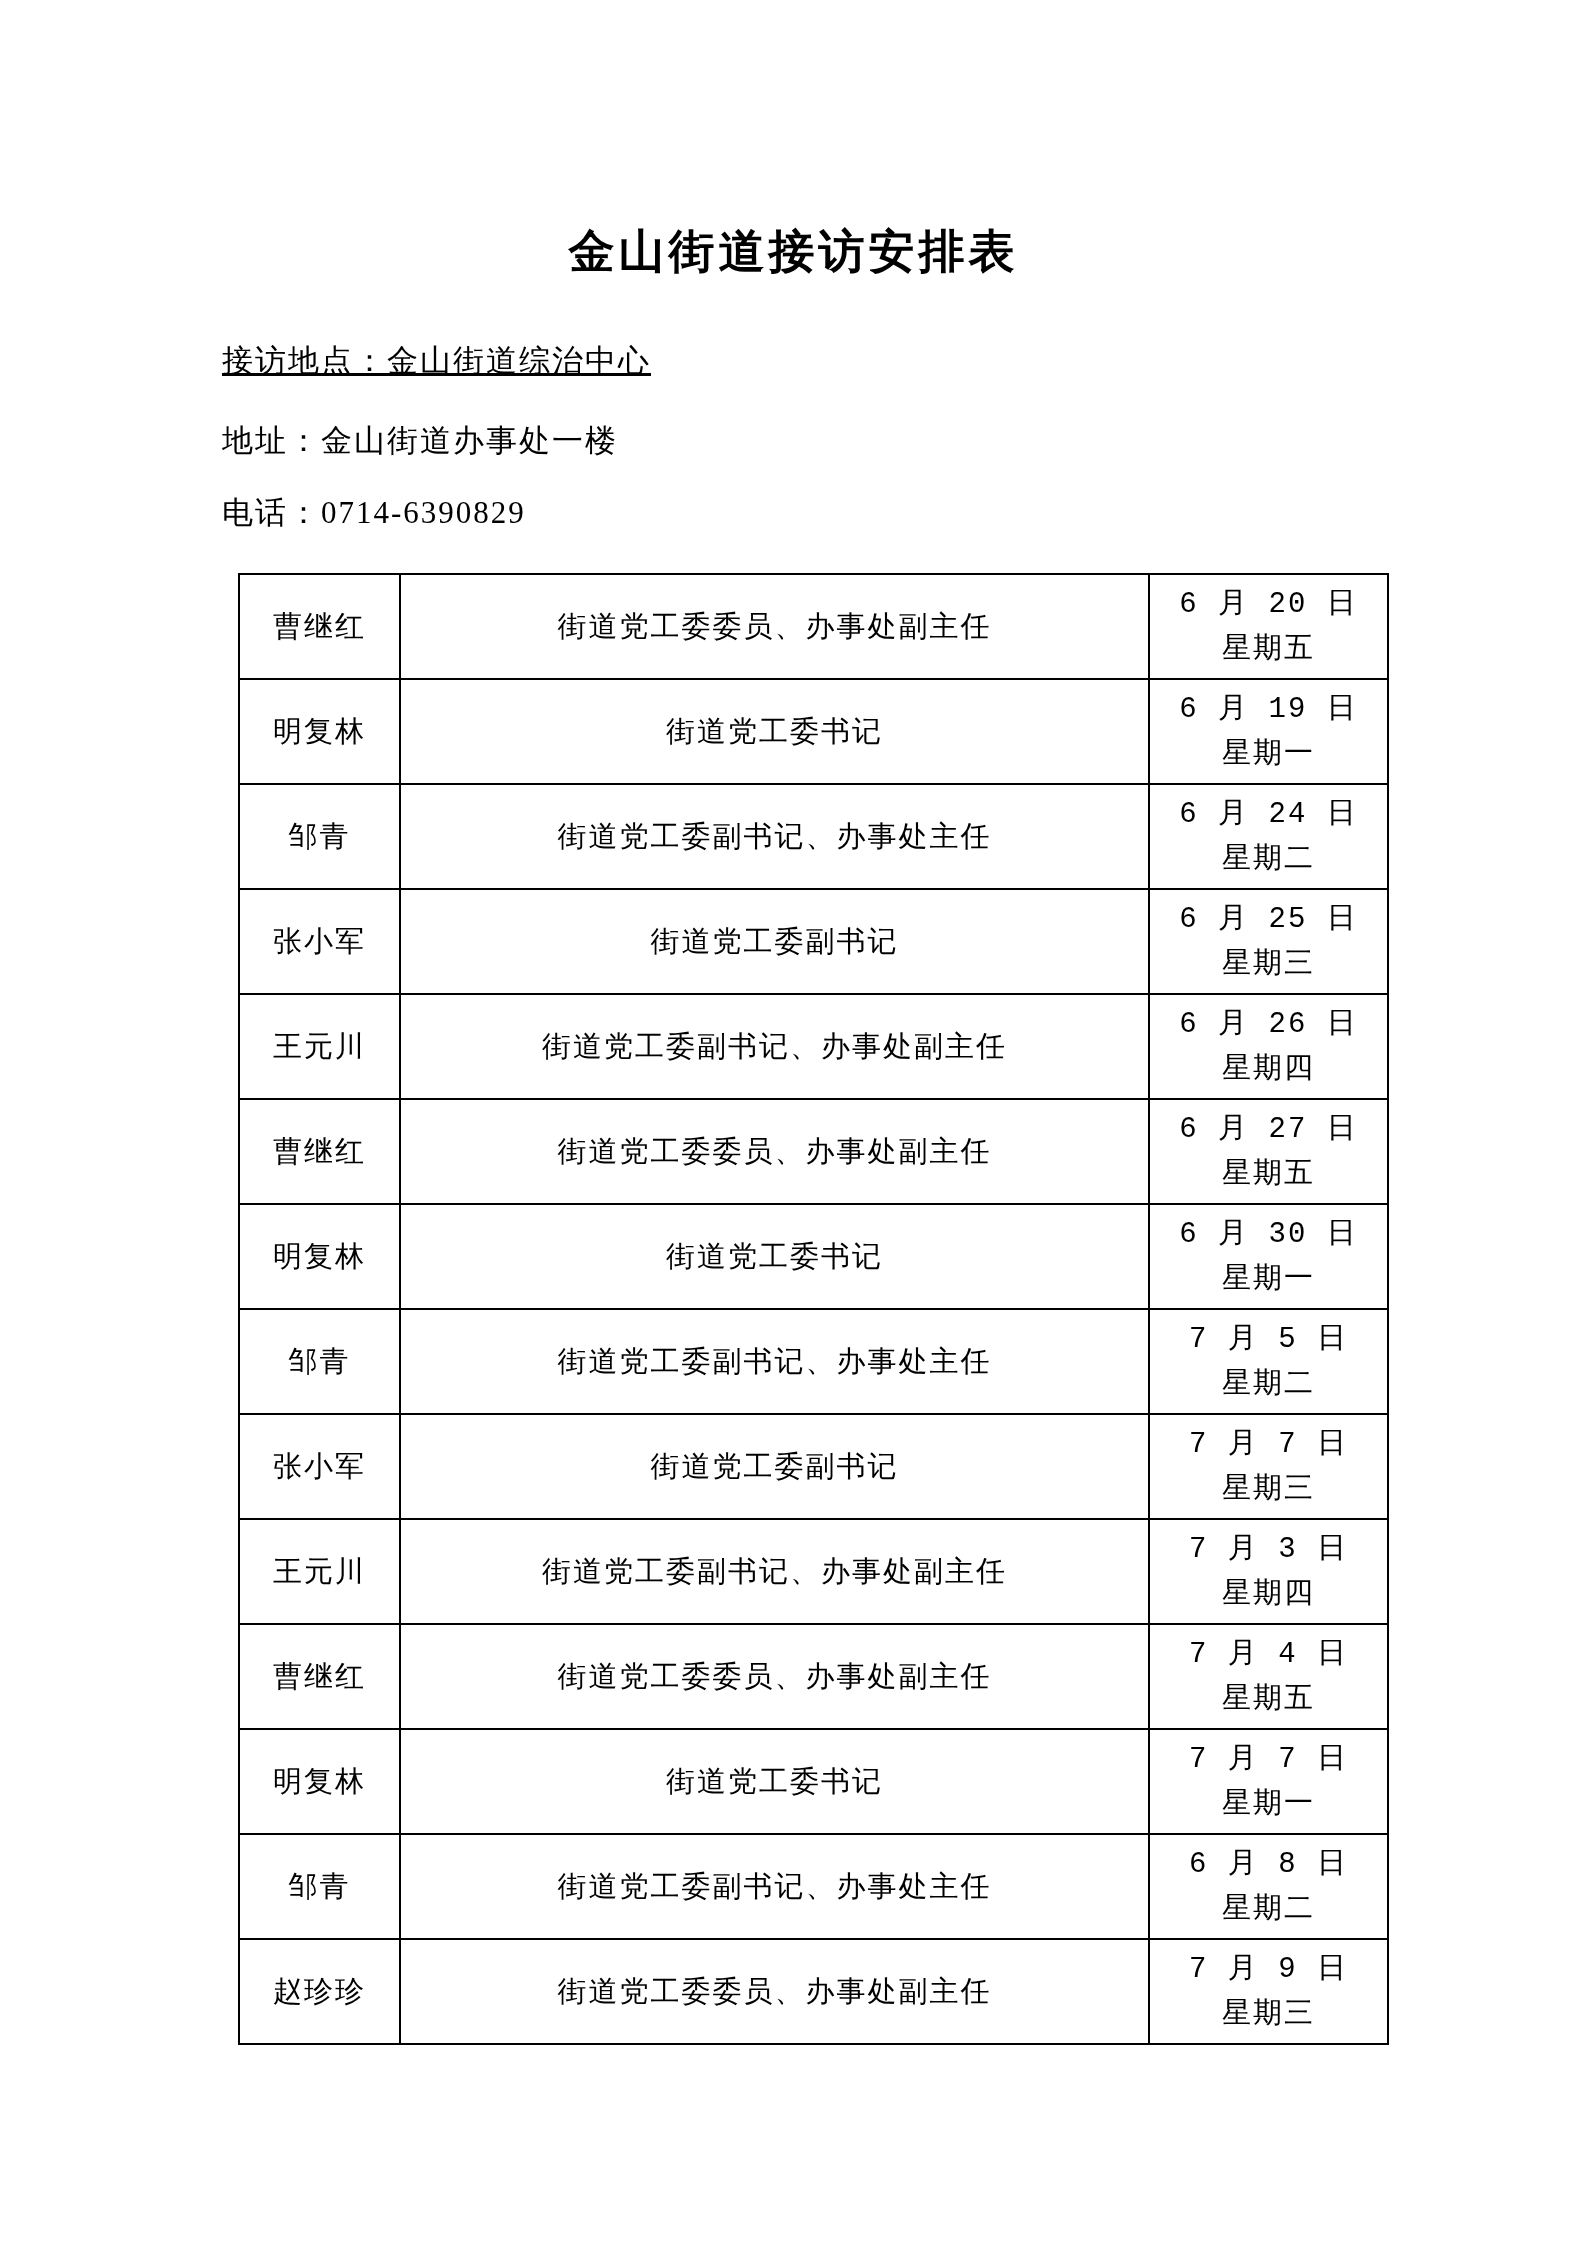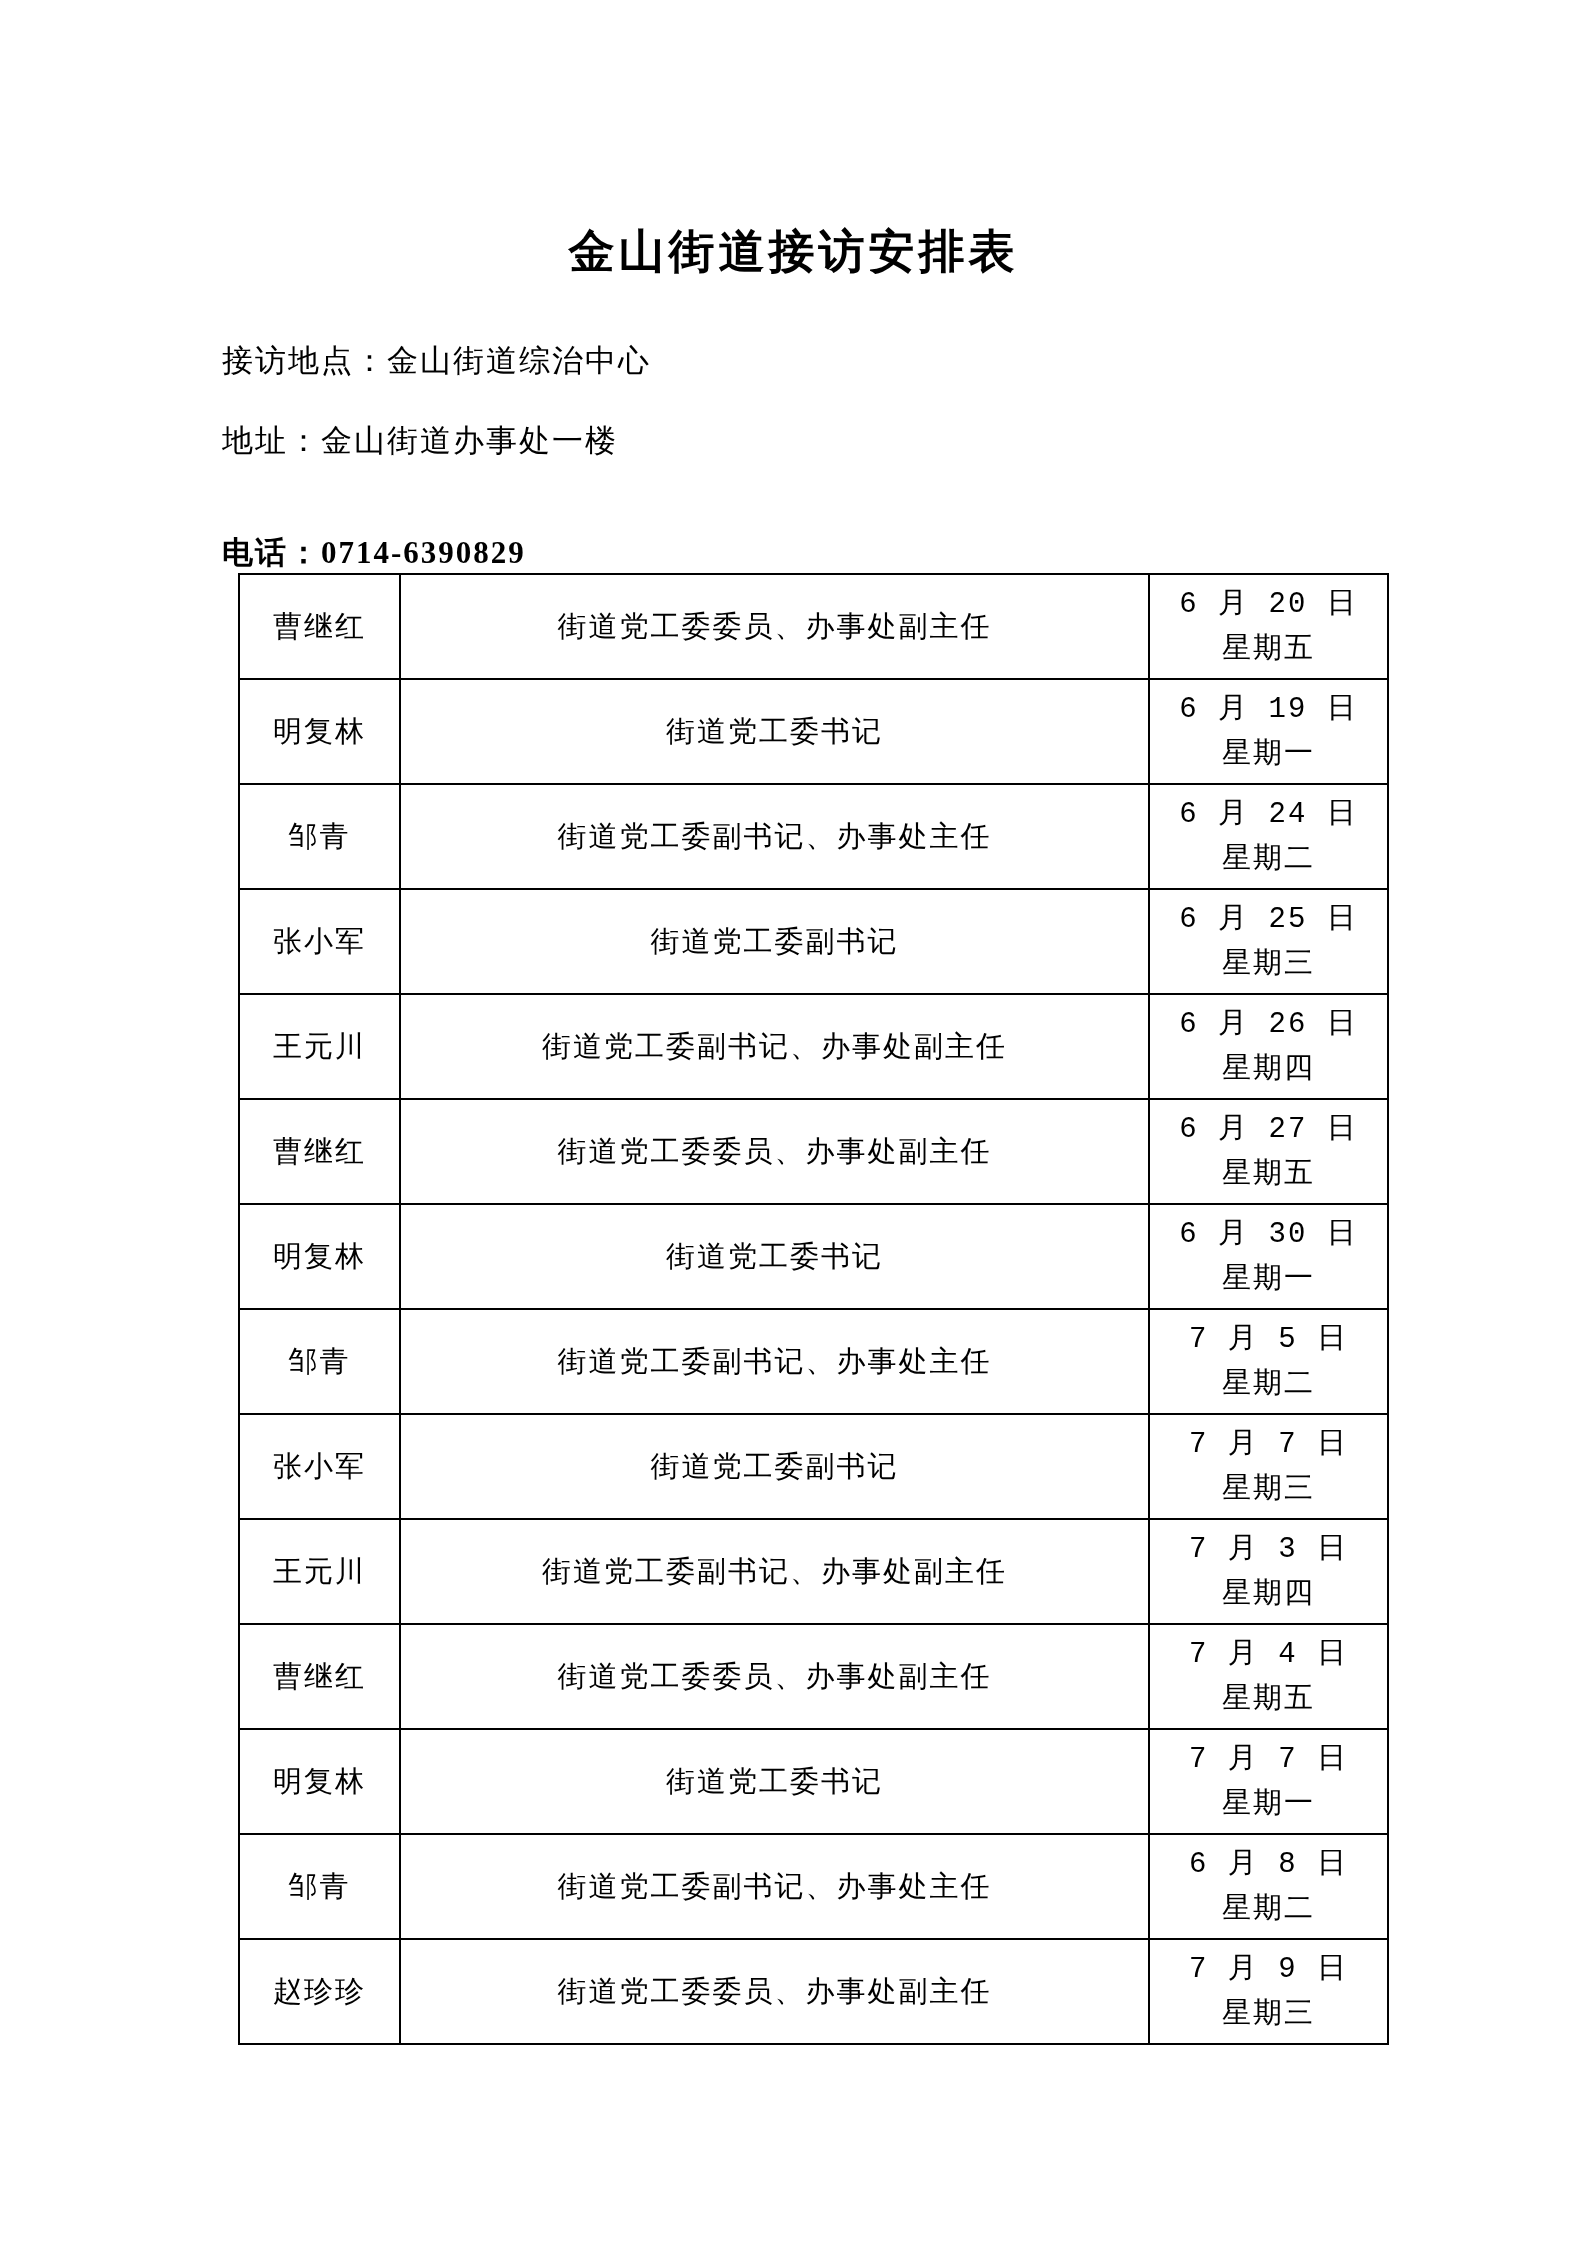--- a/index.html
+++ b/index.html
@@ -35,23 +35,23 @@
     line-height: 80px;
   }
   .info-line {
     position: absolute;
     left: 222px;
     font-size: 31px;
     letter-spacing: 2px;
     line-height: 38px;
     white-space: pre;
   }
-  .info-location { top: 342px; }
+  .info-location { top: 342px; text-decoration: underline; }
   .info-address  { top: 424px; font-family: Liberation Mono, monospace; }
-  .info-phone    { top: 534px; font-weight: bold; }
+  .info-phone    { top: 494px; }
   table.schedule {
     position: absolute;
     left: 238px;
     top: 573px;
     width: 1149px;
     border-collapse: collapse;
     table-layout: fixed;
     font-family: Liberation Mono, monospace;
   }
   table.schedule td {

